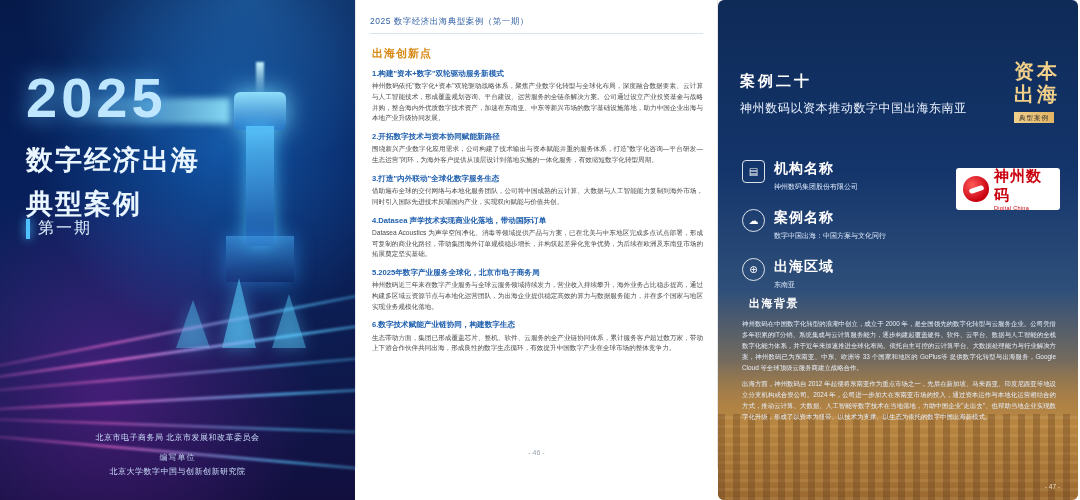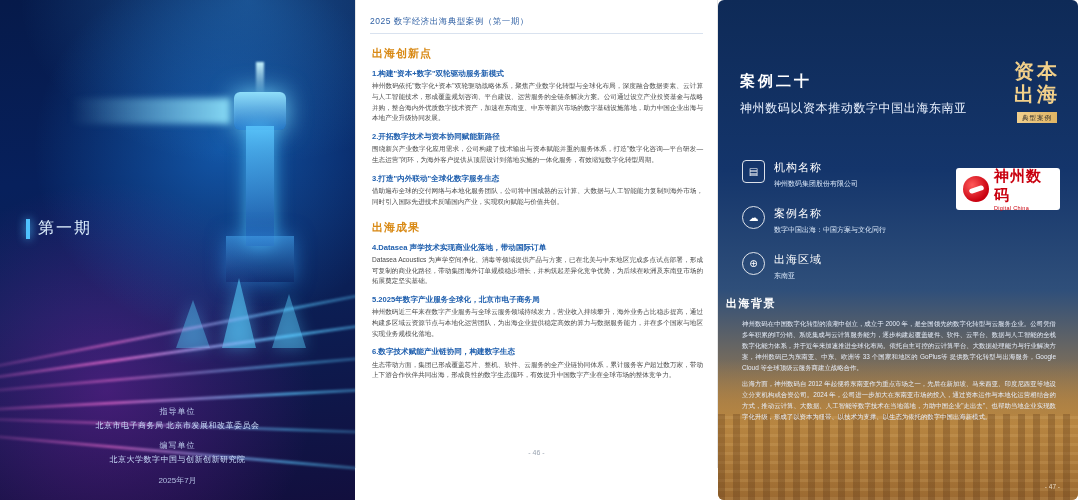--- a/index.html
+++ b/index.html
@@ -134,21 +134,21 @@
     content:"";position:absolute;left:0;right:0;bottom:0;height:86px;
     background:
       repeating-linear-gradient(90deg, rgba(90,55,25,.45) 0 7px, rgba(0,0,0,0) 7px 15px),
       repeating-linear-gradient(0deg, rgba(255,220,160,.18) 0 3px, rgba(0,0,0,0) 3px 9px);
     opacity:.65;
   }
   .case-head{position:absolute;left:22px;top:72px;}
   .case-no{font-size:15px;font-weight:bold;letter-spacing:3px;color:#ffffff;}
   .case-sub{font-size:12px;margin-top:9px;color:#eaf2ff;letter-spacing:.6px;}
   .zbch{
-    position:absolute;right:18px;top:60px;text-align:center;line-height:1.15;
+    position:absolute;right:18px;top:60px;text-align:left;line-height:1.15;
   }
   .zbch .l{font-size:20px;font-weight:bold;color:#f2d08a;letter-spacing:3px;}
   .zbch .tagline{
     margin-top:4px;display:inline-block;font-size:6.5px;color:#2b2b2b;
     background:linear-gradient(90deg,#f0cf8d,#e0b463);padding:2px 5px;letter-spacing:1px;
   }
   .logo-box{
     position:absolute;right:18px;top:168px;width:104px;height:42px;background:#fff;border-radius:3px;
     display:flex;align-items:center;gap:5px;padding:0 7px;box-sizing:border-box;
   }
@@ -164,24 +164,24 @@
   .logo-txt .cn{font-size:15px;font-weight:bold;color:#c9000f;letter-spacing:1px;}
   .logo-txt .en{font-size:5.5px;color:#c9000f;letter-spacing:.3px;}
   .meta{position:absolute;left:24px;top:160px;width:220px;}
   .meta-row{display:flex;align-items:flex-start;gap:9px;margin-bottom:17px;}
   .meta-ico{
     width:21px;height:21px;flex:0 0 auto;border:1.2px solid rgba(255,255,255,.85);
     border-radius:4px;display:flex;align-items:center;justify-content:center;
     font-size:10px;color:#fff;
   }
   .meta-ico.circle{border-radius:50%;}
-  .meta-lbl{font-size:11px;font-weight:normal;color:#fff;letter-spacing:1px;}
+  .meta-lbl{font-size:14px;font-weight:bold;color:#fff;letter-spacing:1px;}
   .meta-val{font-size:7px;color:#d8e6f8;margin-top:4px;line-height:1.45;}
   .bg-h{
-    position:absolute;left:8px;top:296px;font-size:11px;font-weight:bold;
+    position:absolute;left:31px;top:296px;font-size:11px;font-weight:bold;
     color:#fff;letter-spacing:1.5px;
   }
   .bg-p{
     position:absolute;left:24px;right:22px;top:318px;
     font-size:6.4px;line-height:1.72;color:#e7eefa;text-align:justify;
   }
   .bg-p p{margin:0 0 5px;}
   .right-foot{
     position:absolute;right:18px;bottom:10px;font-size:6.5px;color:#fdf3e0;opacity:.85;
   }
@@ -210,32 +210,35 @@
 
     <div class="streaks">
       <div class="streak st1"></div>
       <div class="streak st2"></div>
       <div class="streak st3"></div>
       <div class="streak st4"></div>
       <div class="streak st5"></div>
       <div class="streak st6"></div>
     </div>
 
+    <div class="cover-title">
+      <div class="cover-year">2025</div>
+      <div class="cover-l1">数字经济出海</div>
+      <div class="cover-l2">典型案例</div>
+    </div>
 
     <div class="issue">
       <span class="bar"></span>
       <span class="txt">第一期</span>
     </div>
 
     <div class="cover-foot">
-      <div class="lbl">指导单位</div>
       <div class="org">北京市电子商务局  北京市发展和改革委员会</div>
       <div class="lbl">编写单位</div>
       <div class="org">北京大学数字中国与创新创新研究院</div>
-      <div class="date">2025年7月</div>
     </div>
   </section>
 
   <section class="mid">
     <div class="mid-header">2025 数字经济出海典型案例（第一期）</div>
 
     <div class="mid-body">
       <h2 class="sec-h">出海创新点</h2>
 
       <div>
@@ -244,21 +247,20 @@
       </div>
       <div>
         <div class="p-title">2.开拓数字技术与资本协同赋能新路径</div>
         <p class="p-body">围绕新兴产业数字化应用需求，公司构建了技术输出与资本赋能并重的服务体系，打造"数字化咨询—平台研发—生态运营"闭环，为海外客户提供从顶层设计到落地实施的一体化服务，有效缩短数字化转型周期。</p>
       </div>
       <div>
         <div class="p-title">3.打造"内外联动"全球化数字服务生态</div>
         <p class="p-body">借助遍布全球的交付网络与本地化服务团队，公司将中国成熟的云计算、大数据与人工智能能力复制到海外市场，同时引入国际先进技术反哺国内产业，实现双向赋能与价值共创。</p>
       </div>
 
-      <h2 class="sec-h second">出海成果</h2>
 
       <div>
         <div class="p-title">4.Datasea 声学技术实现商业化落地，带动国际订单</div>
         <p class="p-body">Datasea Acoustics 为声学空间净化、消毒等领域提供产品与方案，已在北美与中东地区完成多点试点部署，形成可复制的商业化路径，带动集团海外订单规模稳步增长，并构筑起差异化竞争优势，为后续在欧洲及东南亚市场的拓展奠定坚实基础。</p>
       </div>
       <div>
         <div class="p-title">5.2025年数字产业服务全球化，北京市电子商务局</div>
         <p class="p-body">神州数码近三年来在数字产业服务与全球云服务领域持续发力，营业收入持续攀升，海外业务占比稳步提高，通过构建多区域云资源节点与本地化运营团队，为出海企业提供稳定高效的算力与数据服务能力，并在多个国家与地区实现业务规模化落地。</p>
       </div>
       <div>

